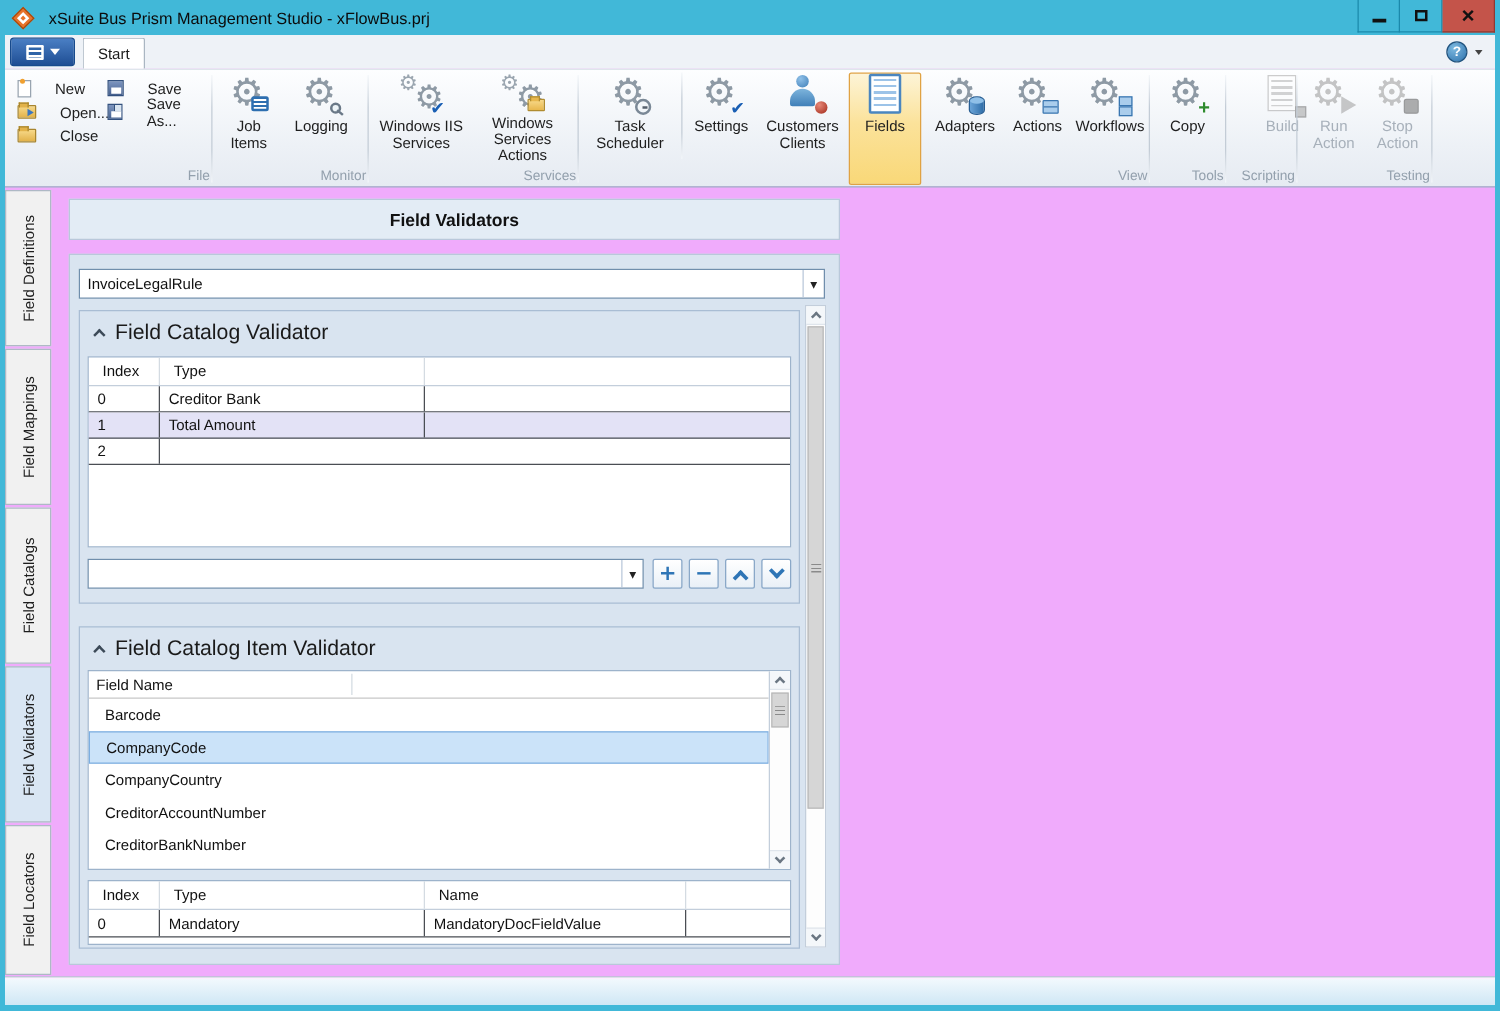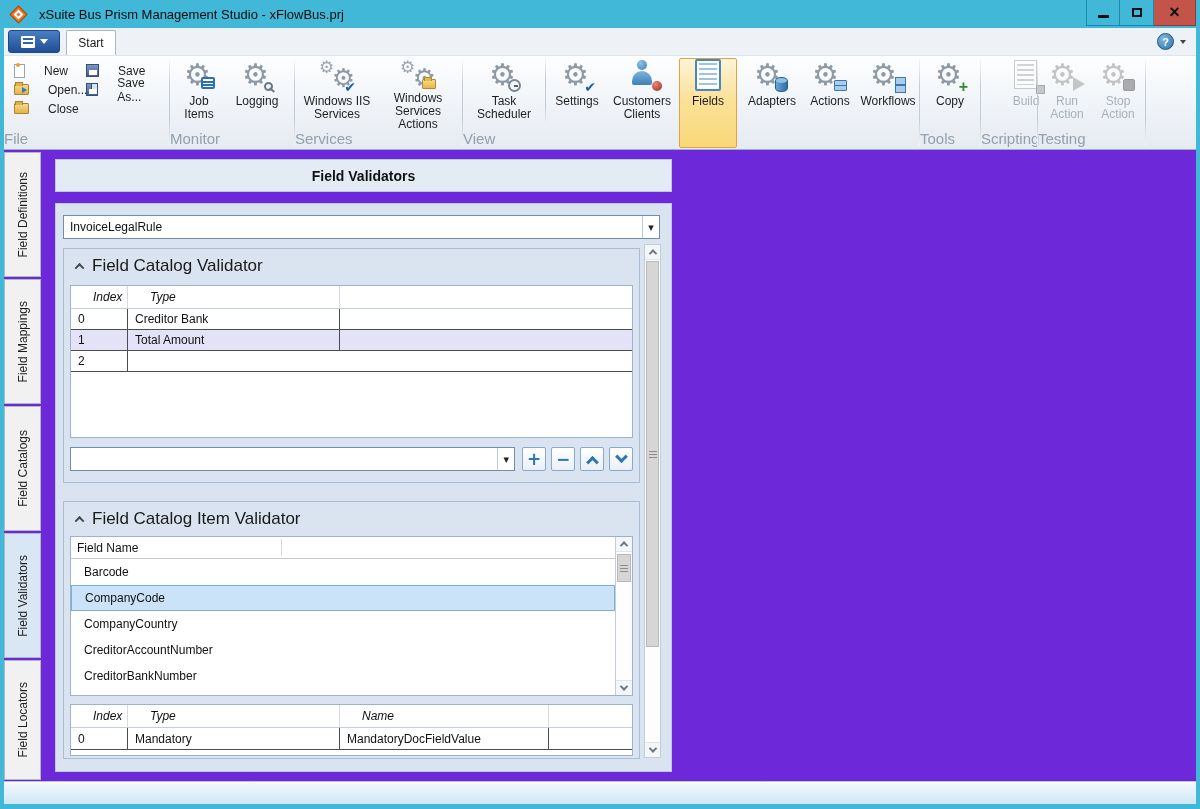--- a/index.html
+++ b/index.html
@@ -1,17 +1,17 @@
 <!DOCTYPE html>
 <html><head>
 <meta charset="utf-8">
 <style>
   * { margin:0; padding:0; box-sizing:border-box; }
   html,body { width:1200px; height:809px; font-family:"Liberation Sans","DejaVu Sans",sans-serif; }
-  #app { position:relative; width:1200px; height:809px; background:#6d28d9; overflow:hidden; }
+  #app { position:relative; width:1200px; height:809px; background:#f0abfc; overflow:hidden; }
 
   
   .frame-left,.frame-right,.frame-bottom { position:absolute; background:#41b8d8; z-index:50; }
   .frame-left { left:0; top:0; width:4px; height:809px; }
   .frame-right { right:0; top:0; width:4px; height:809px; }
   .frame-bottom { left:0; bottom:0; width:1200px; height:5px; }
 
   
   .titlebar { position:absolute; left:0; top:0; width:1200px; height:28px; background:#41b8d8; z-index:60; display:flex; align-items:center; }
   .app-icon { width:13px; height:13px; margin-left:12px; background:#e8742a; border:1px solid #a34a10; transform:rotate(45deg); position:relative; }
@@ -32,21 +32,21 @@
   .appmenu-grid::after { content:""; position:absolute; inset:2px; background:repeating-linear-gradient(180deg,#2e64a8 0 2px,#fff 2px 4px); }
   .appmenu-arrow { width:0; height:0; border-left:4px solid transparent; border-right:4px solid transparent; border-top:5px solid #fff; }
   .start-tab { position:absolute; left:62px; top:2px; width:50px; height:25px; background:#ffffff; border:1px solid #aab6c2; border-bottom:none; border-radius:2px 2px 0 0; display:flex; align-items:center; justify-content:center; font-size:12px; color:#1a1a1a; }
   .help-btn { position:absolute; right:22px; top:5px; width:17px; height:17px; border-radius:50%; background:radial-gradient(circle at 35% 30%,#7db9e0,#2f73ad); border:1px solid #20537e; display:flex; align-items:center; justify-content:center; }
   .help-btn::before { content:"?"; color:#fff; font-size:11px; font-weight:bold; }
   .help-arrow { position:absolute; right:10px; top:12px; width:0; height:0; border-left:3px solid transparent; border-right:3px solid transparent; border-top:4px solid #444; }
 
   
   .ribbon { position:absolute; left:4px; top:55px; width:1192px; height:95px; background:linear-gradient(#fdfeff,#edf1f6 65%,#e6ebf2); border-top:1px solid #dfe5ec; border-bottom:1px solid #9db1c4; }
   .rgroup { position:absolute; top:0; height:93px; }
-  .rgroup-label { position:absolute; bottom:2px; left:0; right:0; text-align:left; font-size:15px; color:#93a0ad; }
+  .rgroup-label { position:absolute; bottom:2px; left:0; right:0; text-align:right; font-size:11px; color:#93a0ad; }
   .rsep { position:absolute; top:4px; bottom:3px; width:1px; background:linear-gradient(#f4f7fa,#c3ccd6 30%,#c3ccd6 70%,#f4f7fa); }
   .rbtn { position:absolute; top:3px; height:72px; display:flex; flex-direction:column; align-items:center; }
   .rlabel { font-size:12px; color:#1e1e1e; text-align:center; line-height:13px; margin-top:2px; }
   .ricon { position:relative; width:36px; height:34px; }
   .rbtn.selected { border:1px solid #e0a243; border-radius:2px; background:linear-gradient(#fdf4d7,#fbe29a 45%,#f9d878); height:90px; top:2px; }
   .rbtn.disabled .rlabel { color:#a7b0ba; }
   .rbtn.disabled .ricon { filter:grayscale(1); opacity:.55; }
 
   .gear { position:absolute; font-family:"DejaVu Sans",sans-serif; color:#8e9aa5; text-shadow:0 1px 0 #fff; line-height:1; }
   .g-main { font-size:30px; left:3px; top:1px; }
@@ -111,21 +111,21 @@
 
   .groupbox { position:absolute; border:1px solid #a9bdd4; }
   .gb-header { position:absolute; left:12px; top:7px; display:flex; align-items:center; gap:9px; font-size:17px; color:#1a1a1a; }
   .chev { width:7px; height:7px; border-left:2px solid #3c4a58; border-top:2px solid #3c4a58; transform:rotate(45deg) translate(1px,1px); }
 
   .tbl { position:absolute; background:#fff; border:1px solid #9db3cb; font-size:12px; color:#111; }
   .trow { display:grid; align-items:center; }
   .cols3 { grid-template-columns:57px 212px 1fr; }
   .cols4 { grid-template-columns:57px 212px 209px 1fr; }
   .thead { height:23px; border-bottom:1px solid #c3cedb; }
-  .thead > div { padding-left:22px; border-right:1px solid #d4dbe2; height:100%; display:flex; align-items:center;font-style:italic; }
+  .thead > div { padding-left:11px; border-right:1px solid #d4dbe2; height:100%; display:flex; align-items:center; }
   .thead > div:last-child { border-right:none; }
   .tdata { height:21px; border-bottom:1px solid #4a4e54; }
   .tdata > div { padding-left:7px; border-right:1px solid #4a4e54; height:100%; display:flex; align-items:center; }
   .tdata > div:last-child { border-right:none; }
   .tdata.sel { background:#e3e2f6; }
 
   .ctrl-btn { width:24px; height:24px; background:linear-gradient(#ffffff,#e9f0f7); border:1px solid #8aa8c8; border-radius:2px; display:flex; align-items:center; justify-content:center; }
   .pm { font-family:"DejaVu Sans",sans-serif; font-size:17px; font-weight:bold; color:#2e75b6; line-height:1; }
   .bchev { width:9px; height:9px; border-left:3px solid #2e75b6; border-top:3px solid #2e75b6; }
   .bchev.up { transform:rotate(45deg) translate(2px,2px); }

